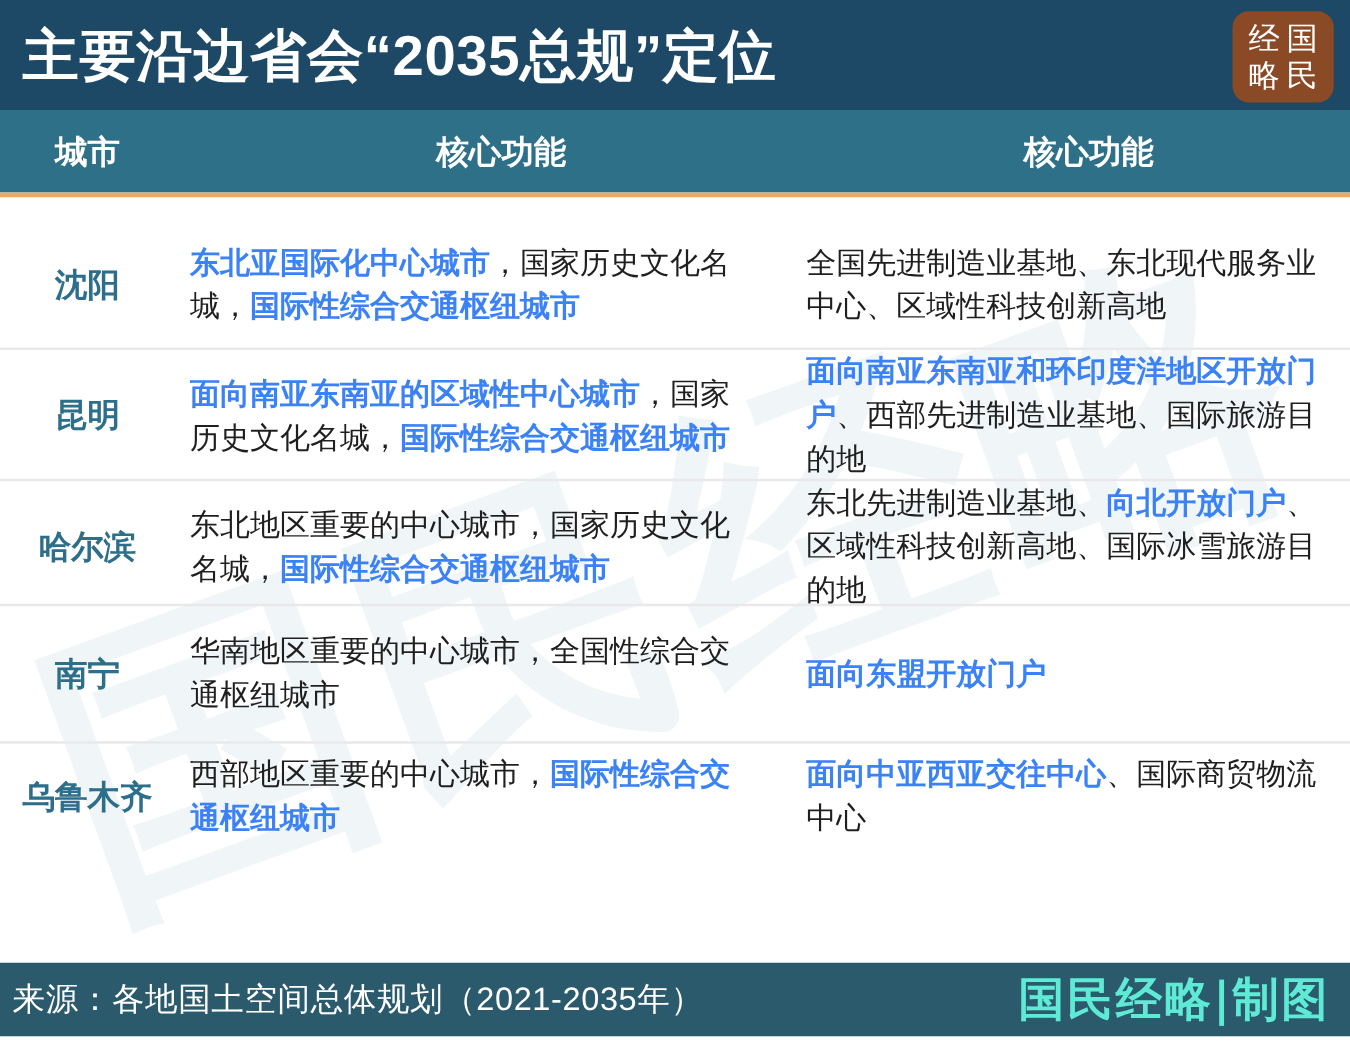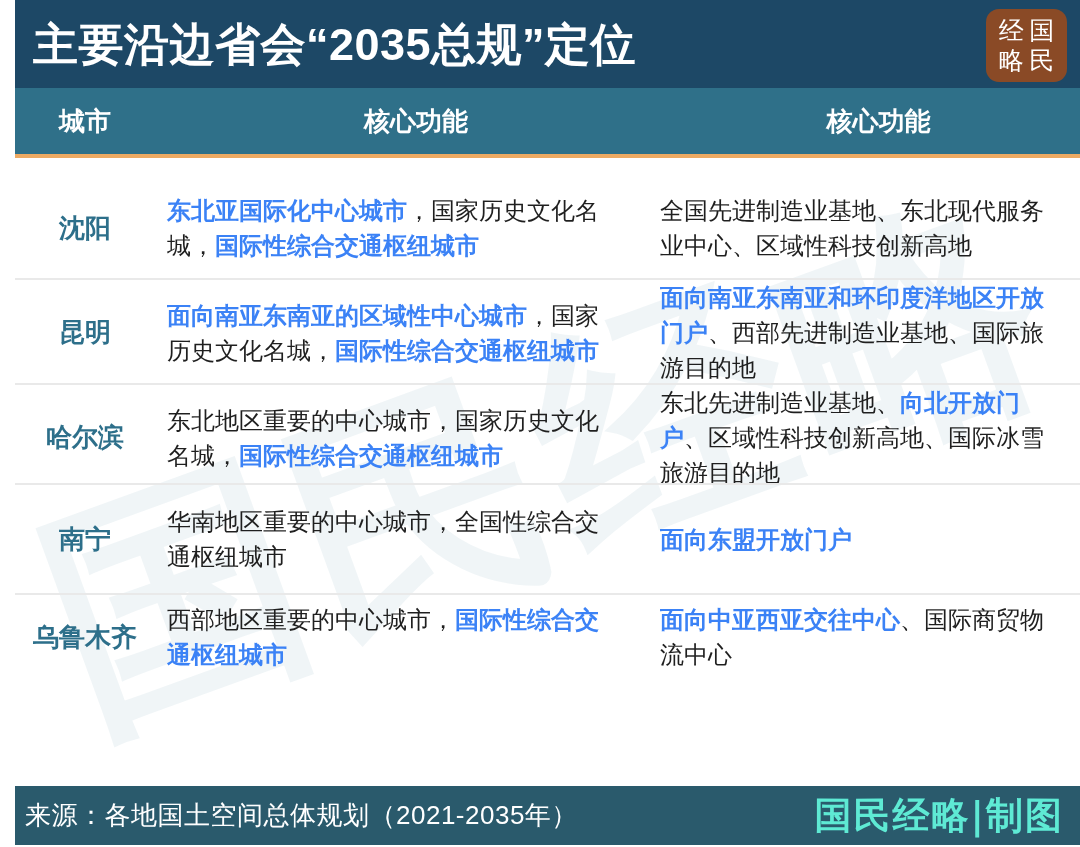--- a/index.html
+++ b/index.html
@@ -7,21 +7,20 @@
   body {
     font-family: "Liberation Sans", "DejaVu Sans", sans-serif;
     background: #ffffff;
   }
   .poster {
     position: relative;
     width: 1080px;
     height: 847px;
     background: #ffffff;
     overflow: hidden;
-    padding-left: 15px;
   }
 
   
   .titlebar {
     position: relative;
     height: 88px;
     background: #1d4866;
     display: flex;
     align-items: center;
     padding-left: 18px;
@@ -123,21 +122,20 @@
   .cell .pl { color: #1f1f1f; }
 
   
   .footerbar {
     height: 59px;
     background: #2a5a6c;
     display: flex;
     align-items: center;
     justify-content: space-between;
     padding: 0 16px 0 10px;
-    margin-top: 16px;
   }
   .footerbar .source {
     color: #ffffff;
     font-size: 26px;
     letter-spacing: 0.5px;
   }
   .footerbar .credit {
     color: #5eead4;
     font-size: 37px;
     font-weight: bold;

